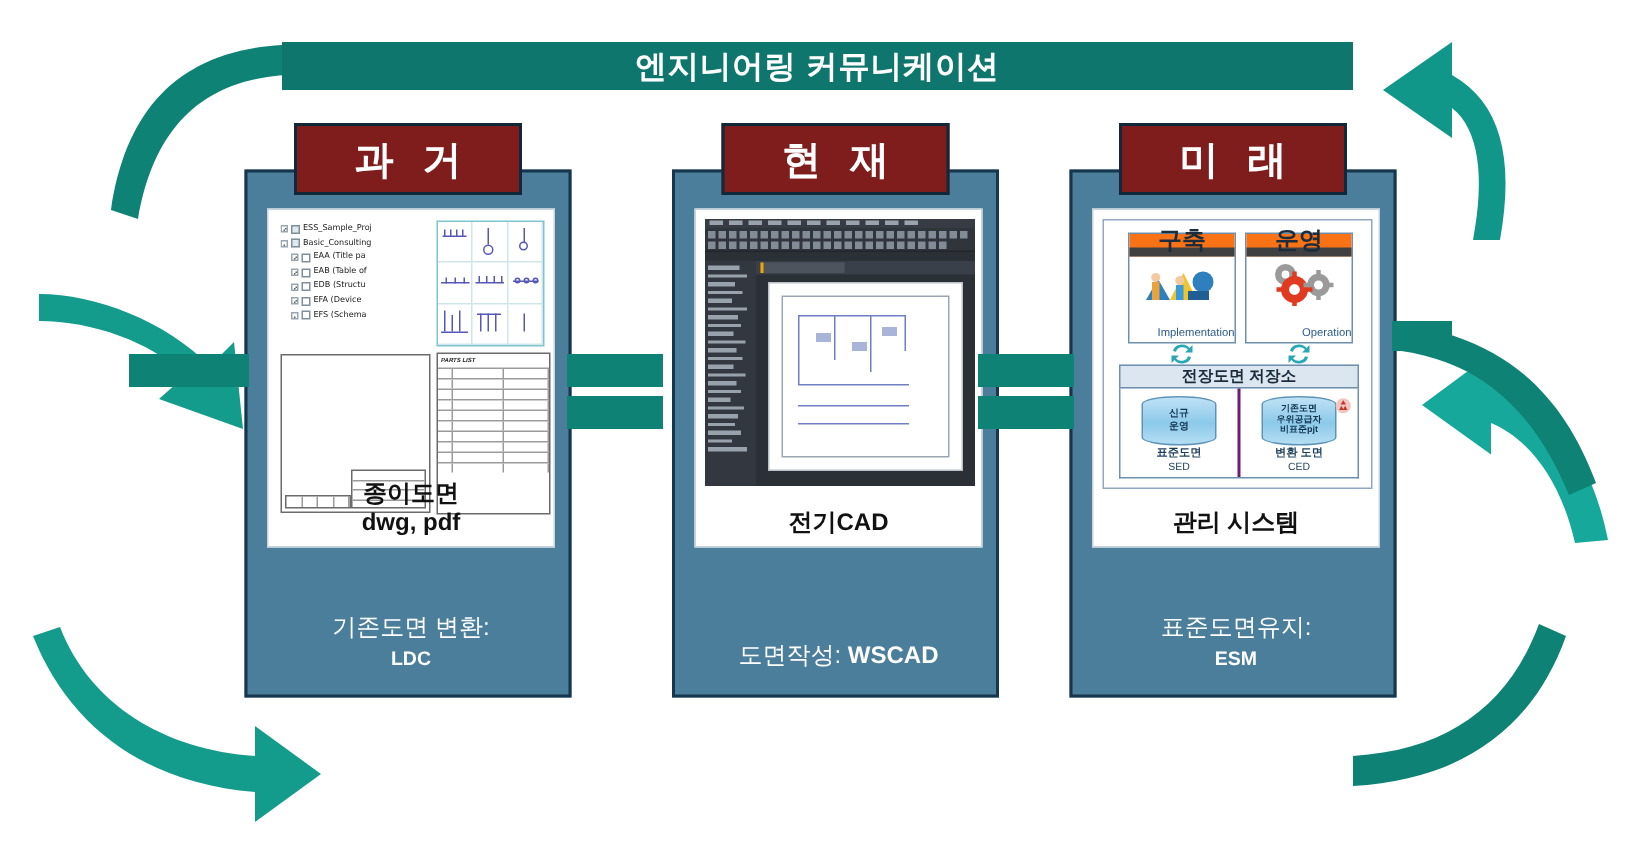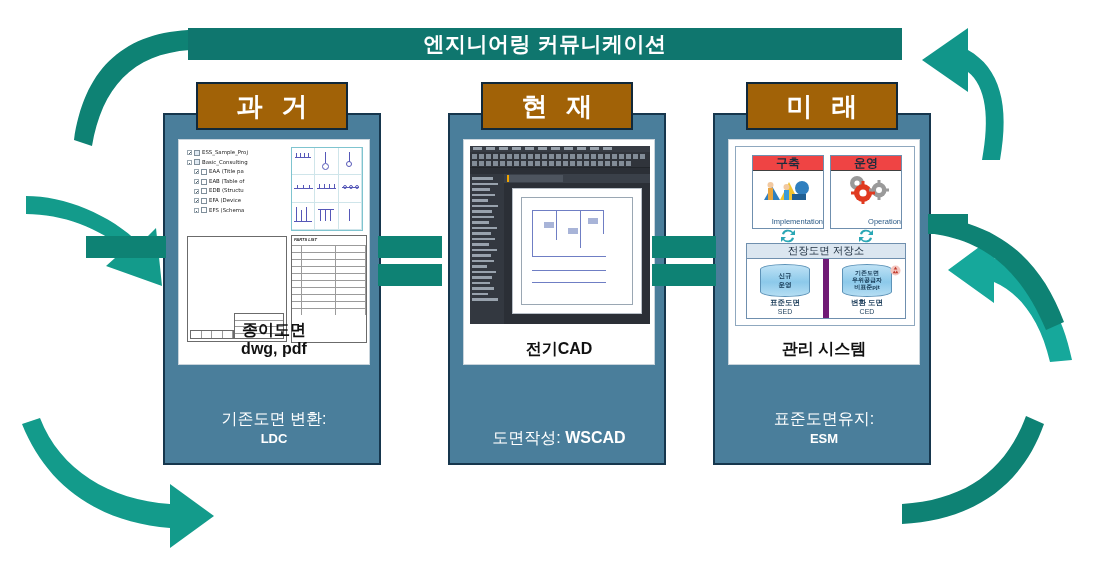--- a/index.html
+++ b/index.html
@@ -56,21 +56,21 @@
   #col-present{ left: 448px; }
   #col-future { left: 713px; }
 
   .col-header {
     position: absolute;
     top: -33px;
     left: 50%;
     transform: translateX(-50%);
     width: 152px;
     height: 48px;
-    background: #a16207;
+    background: #7f1d1d;
     border: 2px solid #10283A;
     color: #ffffff;
     font-size: 26px;
     font-weight: bold;
     display: flex;
     align-items: center;
     justify-content: center;
     letter-spacing: 6px;
     text-indent: 6px;
     z-index: 6;
@@ -253,45 +253,45 @@
     background: #ffffff;
     border: 1px solid #8fa8bf;
   }
   .sys-box {
     position: absolute;
     border: 1px solid #6f8fae;
     background: #ffffff;
   }
   .sys-box .hd {
     height: 15px;
-    background: #ef4444;
-    border-bottom: 1px solid #404040;
-    font-size: 12px; font-weight: bold;
+    background: #f97316;
+    border-bottom: 6px solid #404040;
+    font-size: 16px; font-weight: bold;
     color: #1b2c3d;
     display: flex; align-items: center; justify-content: center;
   }
   .sys-box .cap {
     position: absolute; left: 0; right: 0; bottom: 2px;
     text-align: right; font-size: 7.5px; color: #2b5a86;
   }
   .repo-hd {
     position: absolute; left: 10px; top: 96px; width: 160px; height: 16px;
     background: #dbe6f0; border: 1px solid #6f8fae;
-    font-size: 10.5px; font-weight: normal; color: #1b2c3d;
+    font-size: 10.5px; font-weight: bold; color: #1b2c3d;
     display: flex; align-items: center; justify-content: center;
   }
   .repo-body {
     position: absolute; left: 10px; top: 112px; width: 160px; height: 60px;
     border: 1px solid #6f8fae; border-top: none;
     display: flex;
   }
   .repo-half {
     flex: 1; position: relative;
   }
-  .repo-half + .repo-half { border-left: 6px solid #701a75; }
+  .repo-half + .repo-half { border-left: 2px solid #701a75; }
   .cyl {
     position: absolute; left: 50%; top: 5px;
     transform: translateX(-50%);
     width: 50px; height: 33px;
     background: linear-gradient(180deg,#bfe2f5 0%, #8cc9ea 55%, #b5def3 100%);
     border: 1px solid #5d93b8;
     border-radius: 50% / 16%;
     color: #11344f;
     font-size: 6.6px;
     font-weight: bold;

